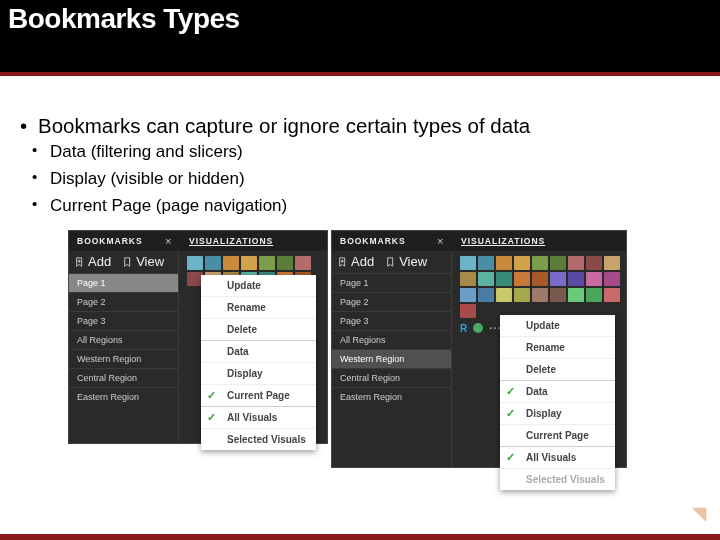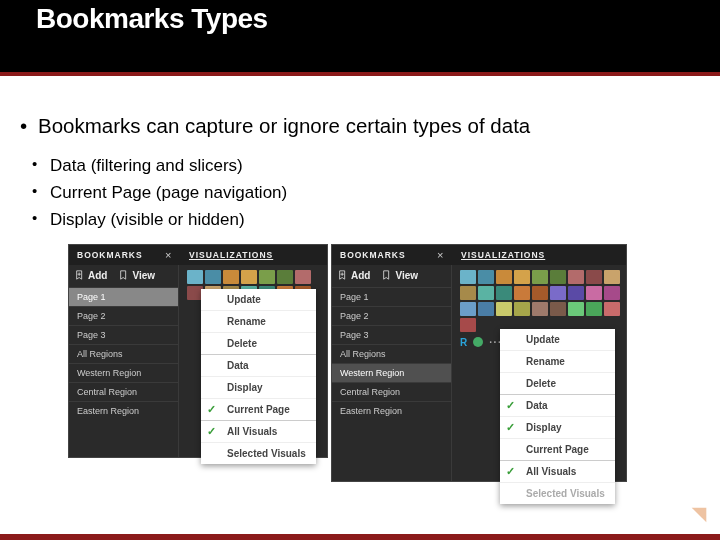--- a/index.html
+++ b/index.html
@@ -1,25 +1,25 @@
 <!DOCTYPE html>
 <html><head>
 <meta charset="utf-8">
 <style>
   * { margin: 0; padding: 0; box-sizing: border-box; }
   html, body { width: 720px; height: 540px; font-family: Arial, Helvetica, sans-serif; background: #fff; overflow: hidden; }
   .slide { position: relative; width: 720px; height: 540px; background: #fff; }
   .titlebar { background: #000; height: 72px; display: flex; align-items: flex-start; padding: 3px 0 0 8px; }
-  .titlebar h1 { color: #fff; font-size: 28px; font-weight: 900; letter-spacing: -0.5px; margin-left: 28px; }
+  .titlebar h1 { color: #fff; font-size: 28px; font-weight: 900; letter-spacing: -0.5px; }
   .redbar { height: 4px; background: #8b1a1a; }
   .content { padding: 38px 0 0 14px; }
   .lvl1 { list-style: none; }
   .lvl1 > li { font-size: 20.5px; color: #000; padding-left: 24px; position: relative; }
   .lvl1 > li::before { content: "•"; position: absolute; left: 6px; top: 0; }
-  .lvl2 { list-style: none; margin-top: 14px; }
+  .lvl2 { list-style: none; margin-top: 0; }
   .lvl2 > li { font-size: 17px; color: #000; padding-left: 36px; position: relative; line-height: 1.6; }
   .lvl2 > li::before { content: "•"; position: absolute; left: 18px; top: 0; font-size: 15px; }
   .panels { display: flex; gap: 3px; margin: 10px 0 0 54px; }
 
   .panel-shot { background: #2a2a2a; font-family: "Segoe UI", Arial, sans-serif; color: #ddd; font-size: 9px; position: relative; border: 1px solid #444; }
   .panel-shot.a { width: 260px; height: 214px; }
   .panel-shot.b { width: 296px; height: 238px; }
 
   .panehdr { background: #1f1f1f; display: flex; align-items: center; height: 20px; font-size: 8.5px; letter-spacing: 1px; font-weight: 600; color: #eee; }
   .panehdr .col { flex: 0 0 auto; display: flex; align-items: center; }
@@ -31,21 +31,21 @@
   .panel-shot.b .panehdr .bmcol { width: 105px; }
   .panel-shot.b .panehdr .viscol { flex: 1; }
 
   .toolbar { display: flex; align-items: center; height: 22px; }
   .panel-shot .leftcol, .panel-shot .rightcol { position: absolute; top: 20px; bottom: 0; }
   .panel-shot.a .leftcol { left: 0; width: 110px; border-right: 1px solid #3a3a3a; background: #2a2a2a; }
   .panel-shot.a .rightcol { left: 110px; right: 0; background: #2a2a2a; }
   .panel-shot.b .leftcol { left: 0; width: 120px; border-right: 1px solid #3a3a3a; }
   .panel-shot.b .rightcol { left: 120px; right: 0; }
 
-  .toolbar .tb { display: flex; align-items: flex-start; gap: 3px; color: #eee; font-size: 10px; padding: 2px 6px; font-weight: bold; }
+  .toolbar .tb { display: flex; align-items: center; gap: 3px; color: #eee; font-size: 13px; padding: 2px 6px; }
   .tb svg { display: block; }
 
   .bmitem { font-size: 9px; color: #ccc; padding: 4px 8px; border-top: 1px solid #3a3a3a; }
   .bmitem.sel { background: #505050; color: #fff; }
   .bmitem.hl { background: #888; color: #fff; }
 
   .vicons { display: flex; flex-wrap: wrap; gap: 2px; padding: 5px 6px 3px 8px; }
   .vicon { width: 16px; height: 14px; border-radius: 1px; }
   .letters { display: flex; gap: 6px; padding: 2px 0 4px 8px; font-size: 10px; font-weight: 700; color: #aaa; align-items: center; }
   .letters .R { color: #2aa3d8; }
@@ -72,22 +72,22 @@
     <h1>Bookmarks Types</h1>
   </div>
   <div class="redbar"></div>
 
   <div class="content">
     <ul class="lvl1">
       <li>Bookmarks can capture or ignore certain types of data</li>
     </ul>
     <ul class="lvl2">
         <li>Data (filtering and slicers)</li>
+        <li>Display (visible or hidden)</li>
         <li>Current Page (page navigation)</li>
-        <li>Display (visible or hidden)</li>
       </ul>
 
     <div class="panels">
       <div class="panel-shot a">
           <div class="panehdr">
             <span class="col bmcol">BOOKMARKS</span>
             <span class="col x">×</span>
             <span class="col viscol">VISUALIZATIONS</span>
           </div>
           <div class="leftcol">

